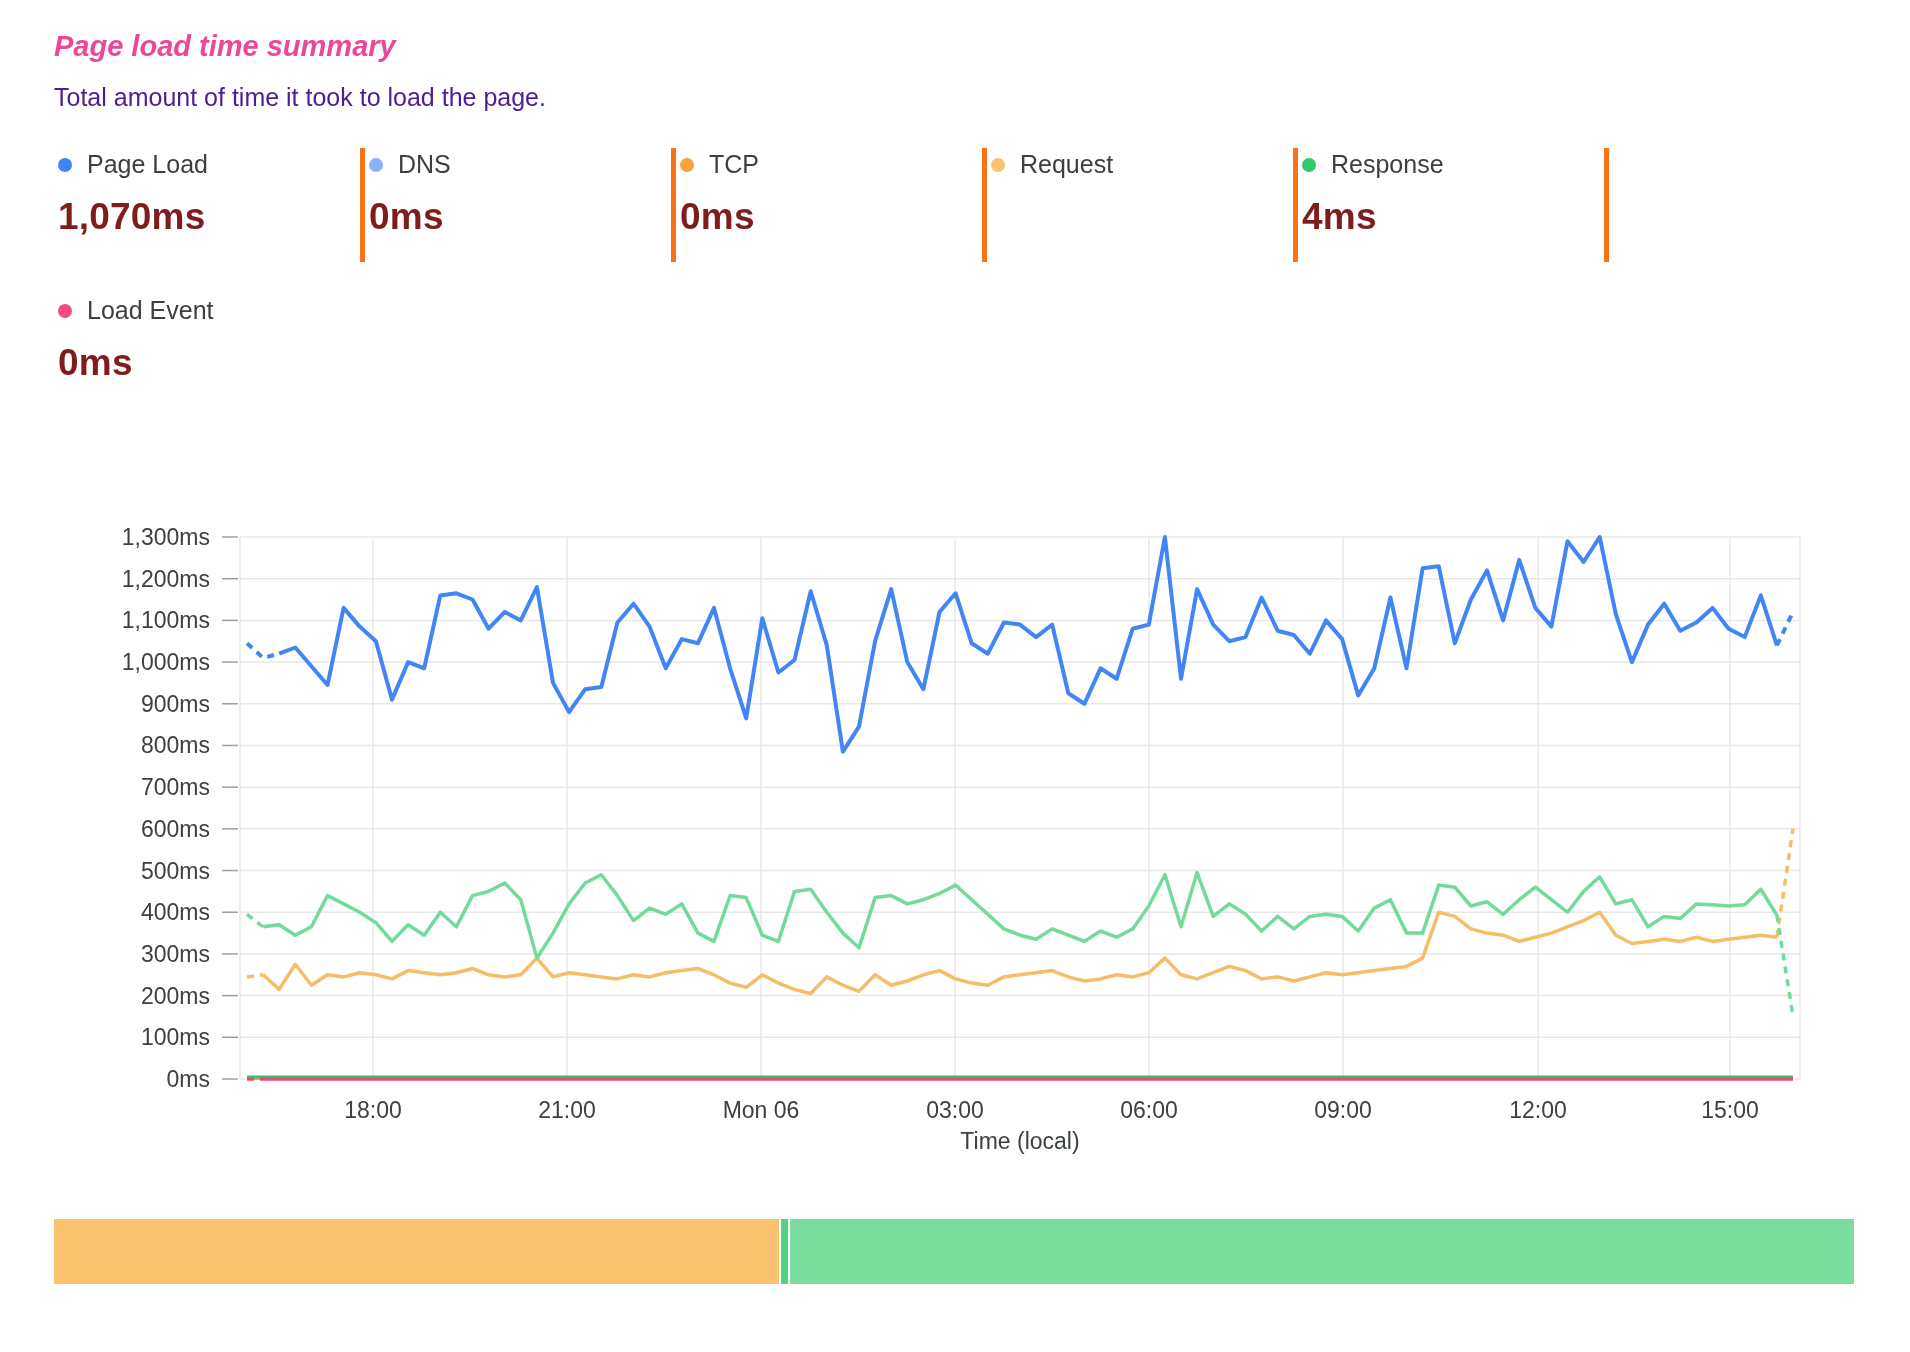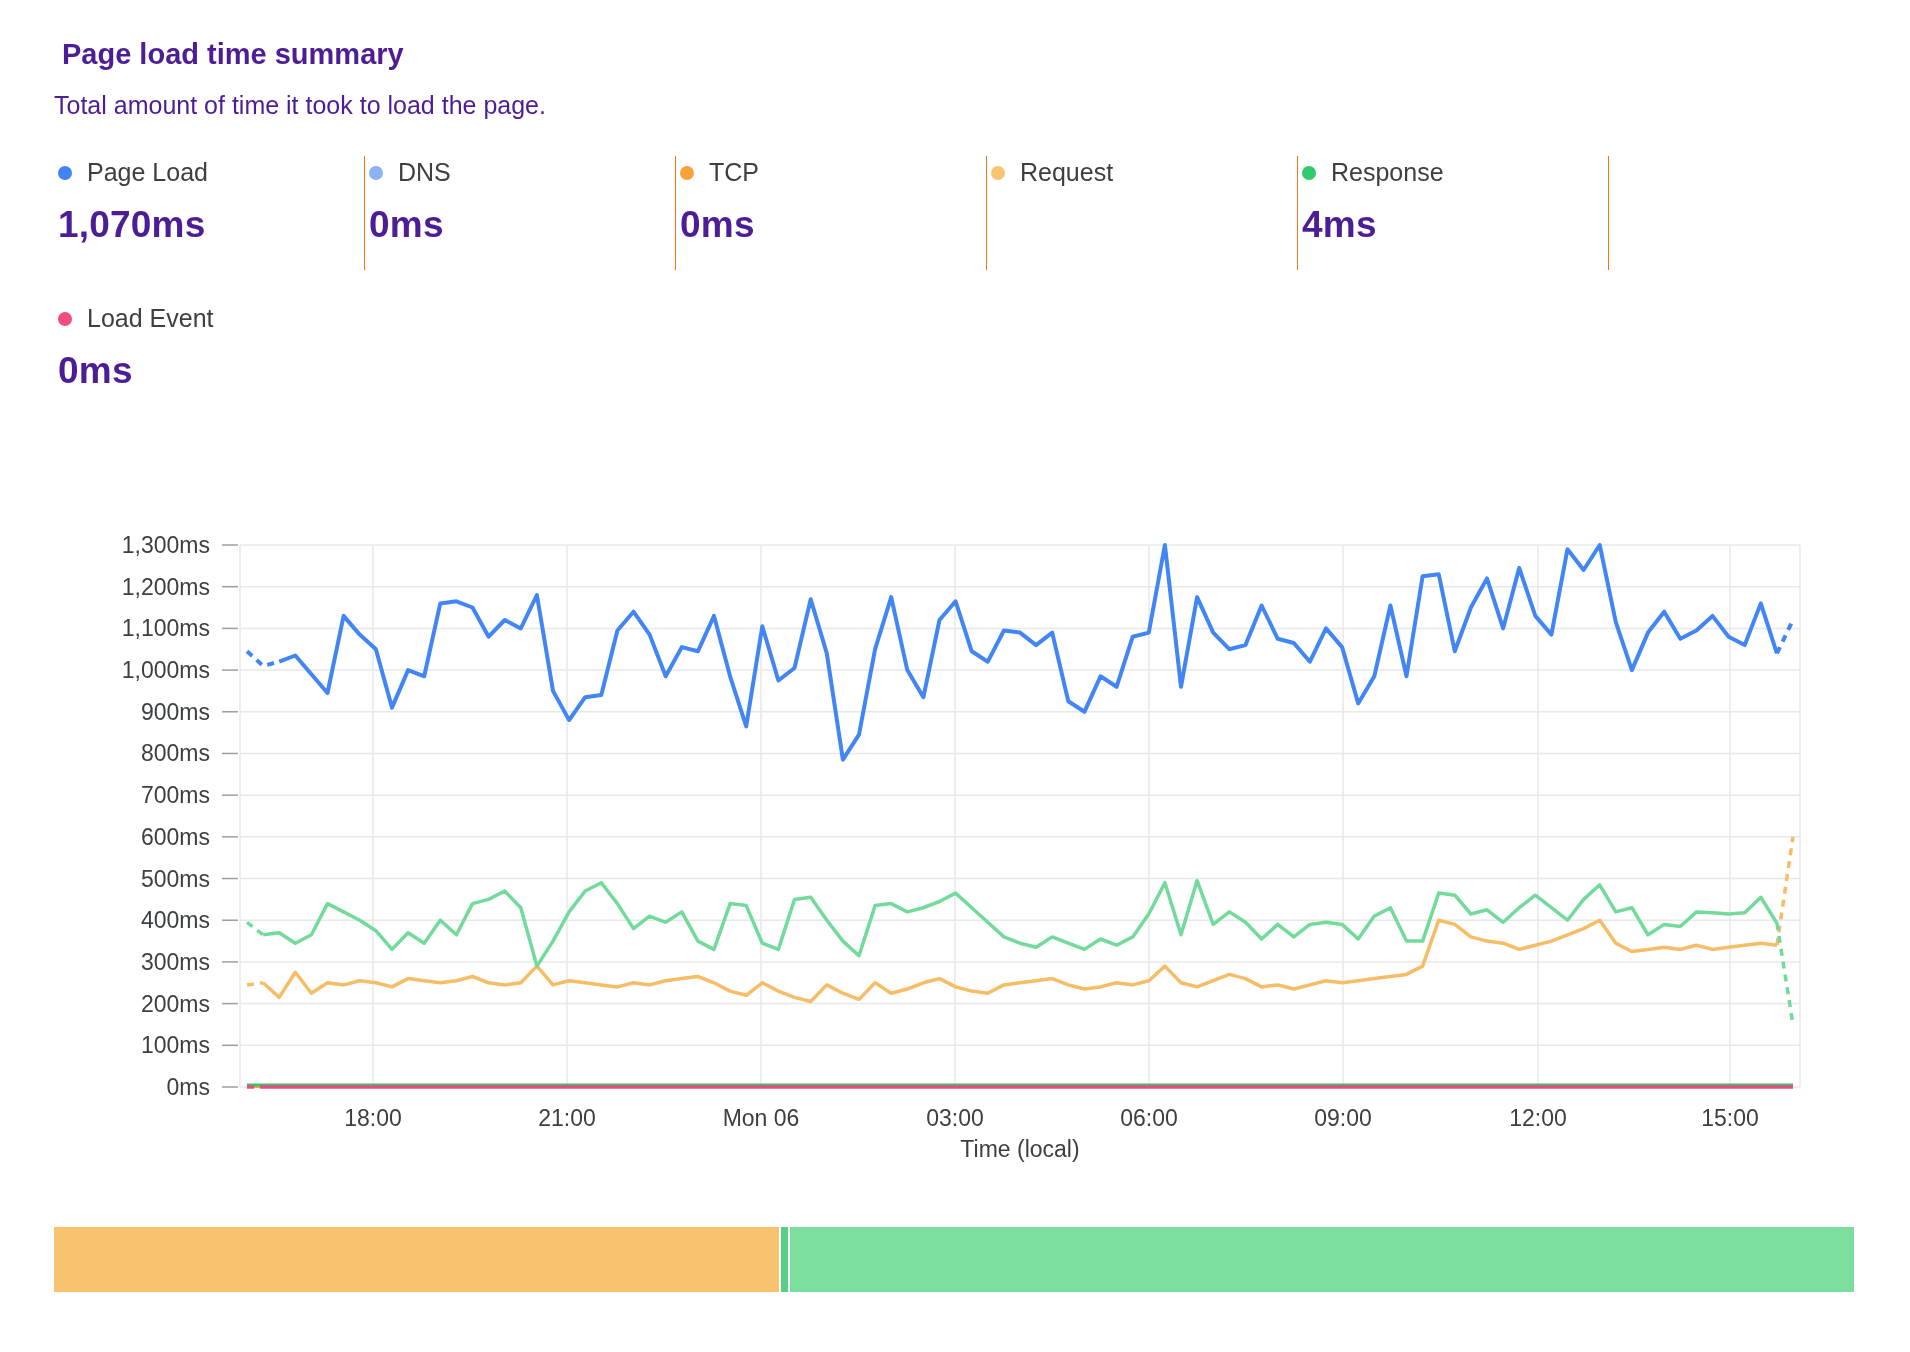--- a/index.html
+++ b/index.html
@@ -1,29 +1,29 @@
 <!DOCTYPE html>
 <html><head>
 <meta charset="utf-8">
 <style>
   html,body{margin:0;padding:0;}
   body{
     width:1910px;height:1352px;background:#ffffff;color:#202124;
     font-family:"Liberation Sans",sans-serif;overflow:hidden;position:relative;
   }
   .header{padding:30px 0 0 54px;}
-  .page-title{font-size:29px;font-weight:700;margin:8px;color:#4c1d95;}
+  .page-title{font-size:29px;font-weight:700;margin:0;color:#ec4899;font-style:italic;}
   .page-subtitle{font-size:25px;color:#4c1d95;margin-top:20px;}
   .metrics-row{display:flex;margin:36px 0 0 54px;}
-  .metric-col{width:311px;box-sizing:border-box;border-right:1px solid #f97316;
+  .metric-col{width:311px;box-sizing:border-box;border-right:5px solid #f97316;
     padding:2px 0 24px 4px;}
   .metric-col.no-divider{border-right:none;}
   .metric-head{display:flex;align-items:center;gap:15px;font-size:25px;color:#3c4043;}
   .legend-dot{width:14px;height:14px;border-radius:50%;flex:0 0 auto;}
-  .metric-value{font-size:37px;font-weight:700;margin-top:17px;color:#4c1d95;letter-spacing:0.2px;}
+  .metric-value{font-size:37px;font-weight:700;margin-top:17px;color:#7f1d1d;letter-spacing:0.2px;}
   .row2{margin-top:32px;}
   .chart-wrap{margin-top:10px;}
   .stacked-bar{display:flex;gap:2px;height:65px;width:1801px;margin:60px 0 0 54px;}
   .bar-seg{height:100%;}
 </style>
 </head>
 <body>
 
 <div class="header">
   <h1 class="page-title">Page load time summary</h1>

